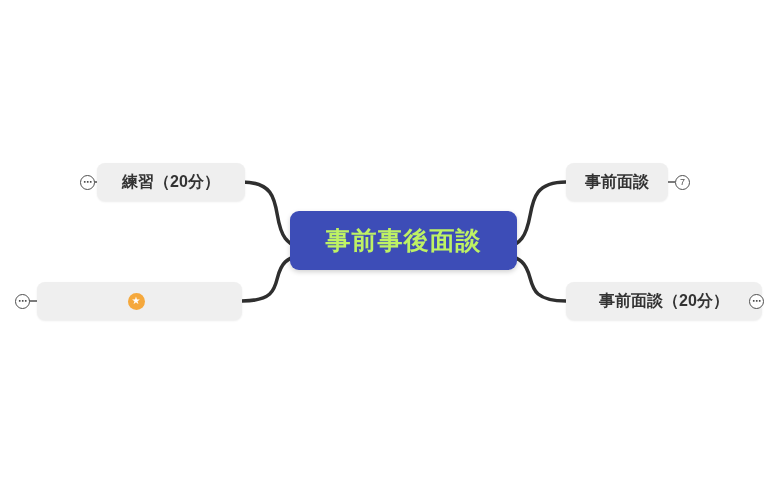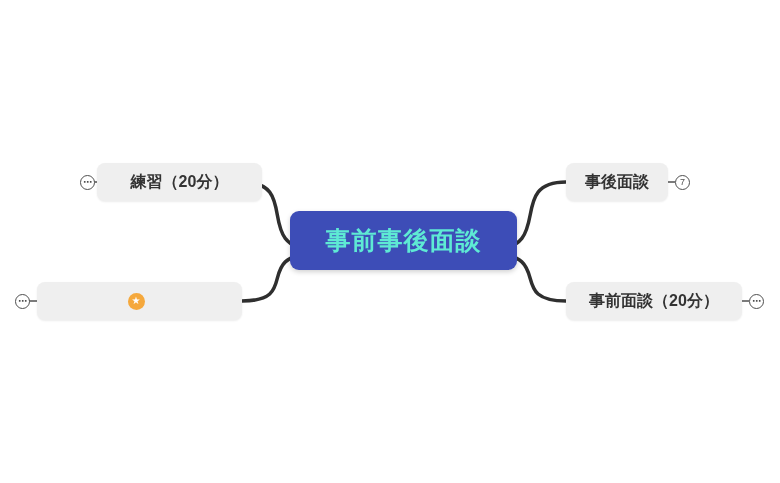--- a/index.html
+++ b/index.html
@@ -28,39 +28,39 @@
     justify-content: center;
     border-radius: 8px;
     box-sizing: border-box;
     z-index: 2;
     white-space: nowrap;
   }
   .node.root {
     left: 290px; top: 211px;
     width: 227px; height: 59px;
     background: #3d4db7;
-    color: #5eead4;
+    color: #bef264;
     font-size: 25px;
     font-weight: 700;
     letter-spacing: 1px;
     box-shadow: 0 2px 5px rgba(0,0,0,0.18);
     border-radius: 9px;
   }
   .node.branch {
     background: #efefef;
     color: #333333;
     font-size: 16px;
     font-weight: 700;
     height: 38px;
     box-shadow: 0 1px 2px rgba(0,0,0,0.08);
   }
-  .node.n1 { left: 97px;  top: 163px; width: 165px; }
+  .node.n1 { left: 97px;  top: 163px; width: 148px; }
   .node.n2 { left: 566px; top: 163px; width: 102px; }
   .node.n3 { left: 37px;  top: 282px; width: 205px; }
-  .node.n4 { left: 566px; top: 282px; width: 176px; }
+  .node.n4 { left: 566px; top: 282px; width: 196px; }
 
   .star {
     display: inline-flex;
     align-items: center;
     justify-content: center;
     width: 17px; height: 17px;
     border-radius: 50%;
     background: #f5a83c;
     color: #ffffff;
     font-size: 10px;
@@ -111,21 +111,21 @@
     <path d="M 742 301 L 749 301" stroke="#4f4f4f" stroke-width="1.5" fill="none"></path>
   </svg>
 
   <div class="node root">事前事後面談</div>
 
   <div class="node branch n1">
     <span>練習（20分）</span>
   </div>
 
   <div class="node branch n2">
-    <span>事後面談</span>
+    <span>事前面談</span>
   </div>
 
   <div class="node branch n3">
     <span class="star">★</span>
   </div>
 
   <div class="node branch n4">
     <span>事前面談（20分）</span>
   </div>
 

